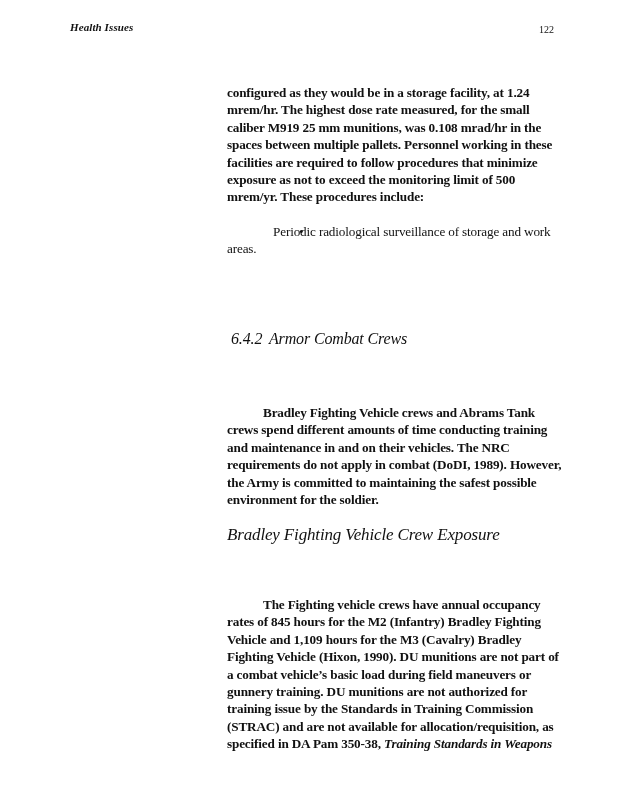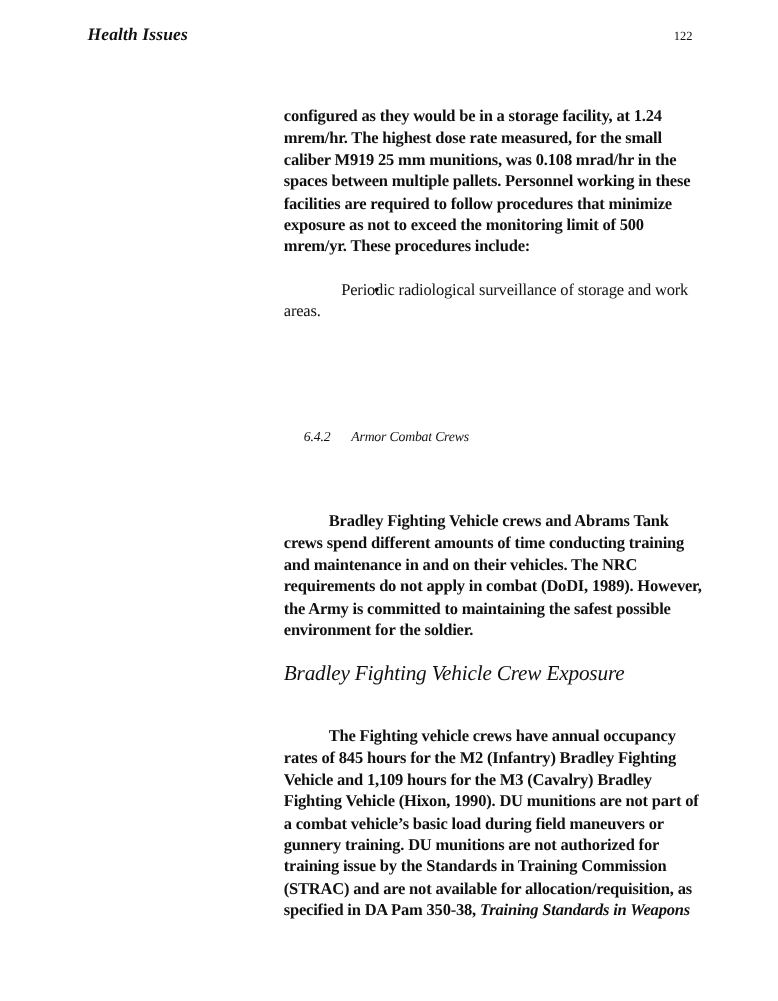--- a/index.html
+++ b/index.html
@@ -12,21 +12,21 @@
       height: 801px;
       position: relative;
       overflow: hidden;
       color: #111111;
       font-family: "Liberation Serif", "DejaVu Serif", serif;
     }
     .running-head {
       position: absolute;
       left: 70px;
       top: 21px;
-      font-size: 14px;
+      font-size: 11px;
       font-style: italic;
       font-weight: bold;
       letter-spacing: 0.1px;
     }
     .page-number {
       position: absolute;
       left: 539px;
       top: 24px;
       font-size: 10px;
       font-family: Liberation Serif, serif;
@@ -39,35 +39,36 @@
       font-size: 13.2px;
       line-height: 17.4px;
       letter-spacing: -0.15px;
     }
     .para {
       margin: 0;
       font-weight: bold;
     }
     .indent {
       text-indent: 36px;
+      margin-top: 20px;
     }
     .bullet {
       margin: 0;
     }
     .bullet .dot {
       display: inline-block;
       width: 10px;
       text-align: left;
     }
     .gap-1 { height: 17px; }
     .gap-2 { height: 16px; }
     .section-head {
-      margin: 16px;
+      margin: 4px;
       font-style: italic;
-      font-size: 11px;
+      font-size: 16px;
       font-family: Liberation Serif, serif;
     }
     .section-head .num {
       display: inline-block;
       width: 38px;
       font-style: italic;
     }
     .subsection-head {
       margin: 0;
       font-style: italic;

